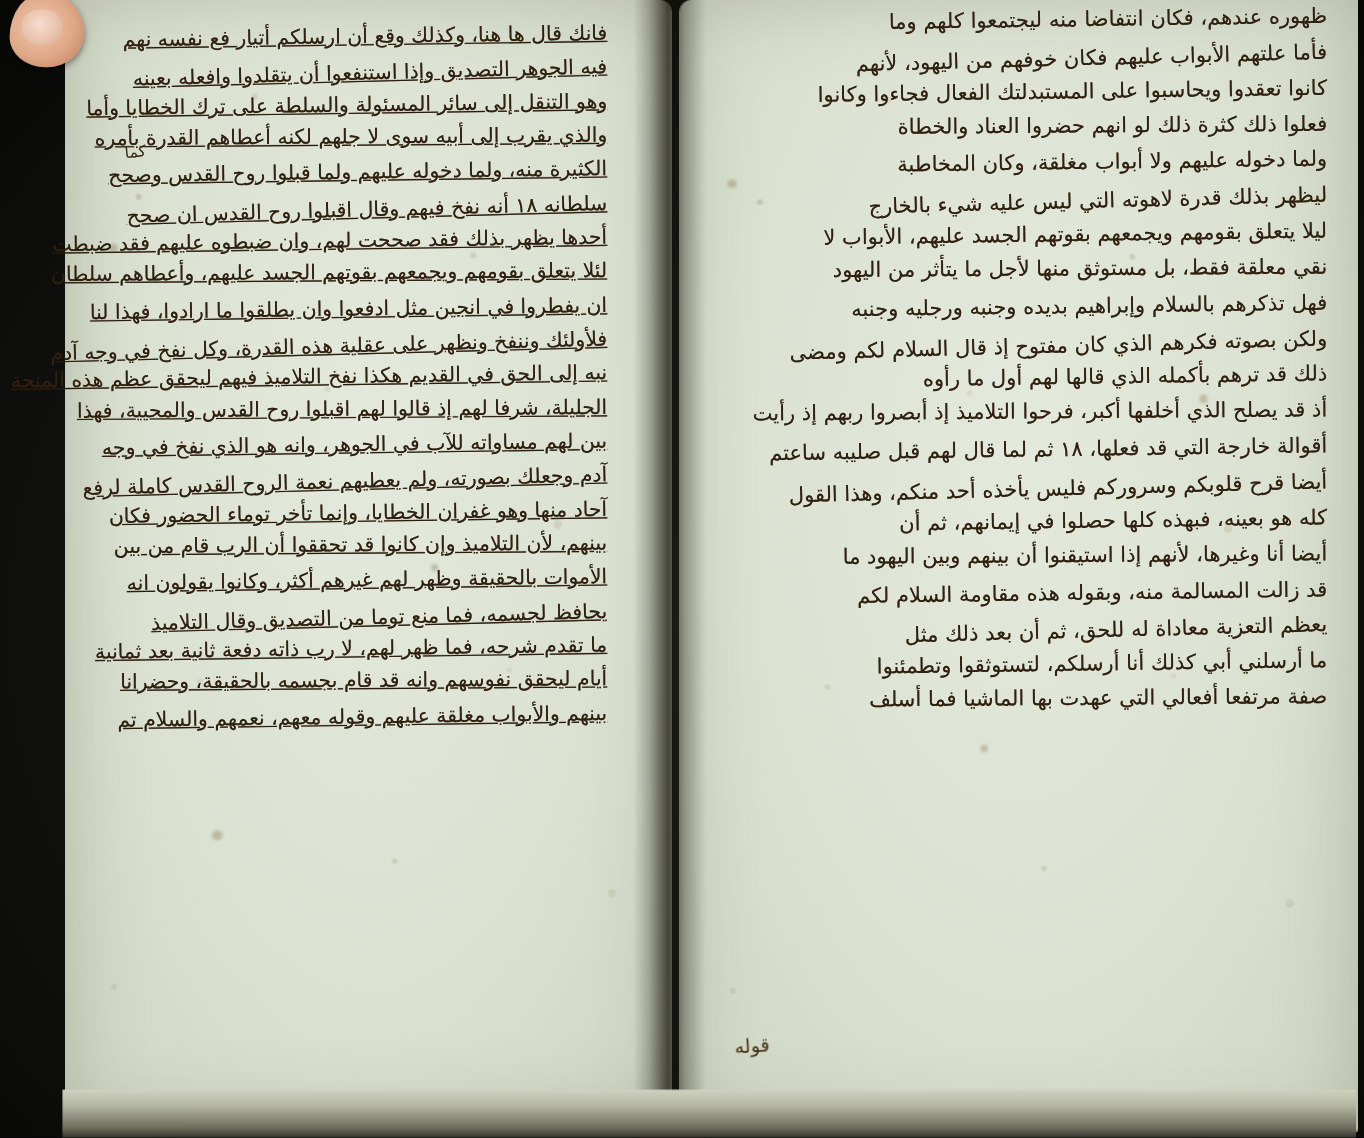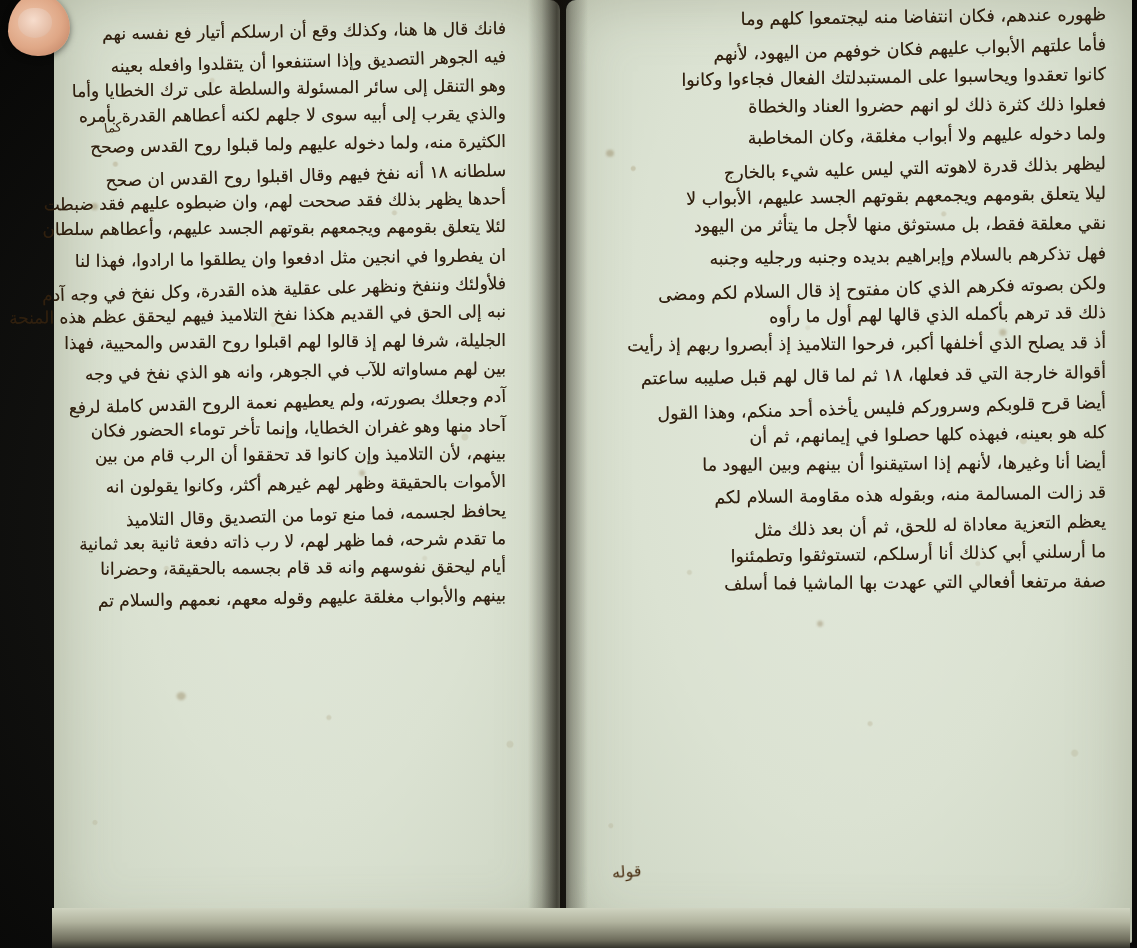--- a/index.html
+++ b/index.html
@@ -141,20 +141,21 @@
     line-height: 1.02;
     margin-bottom: 11px;
     transform-origin: right center;
     color: #30200f;
     text-shadow: 0 0 .4px rgba(48,32,15,.6);
   }
   .col.left-col {
     left: 96px;
     top: 20px;
     width: 410px;
+    text-decoration: underline;
   }
   .col.right-col {
     left: 614px;
     top: 6px;
     width: 492px;
   }
   .col.right-col .line { font-size: 17.5px; margin-bottom: 12px; }
 
   
   .sl1 { transform: rotate(-0.8deg); }

